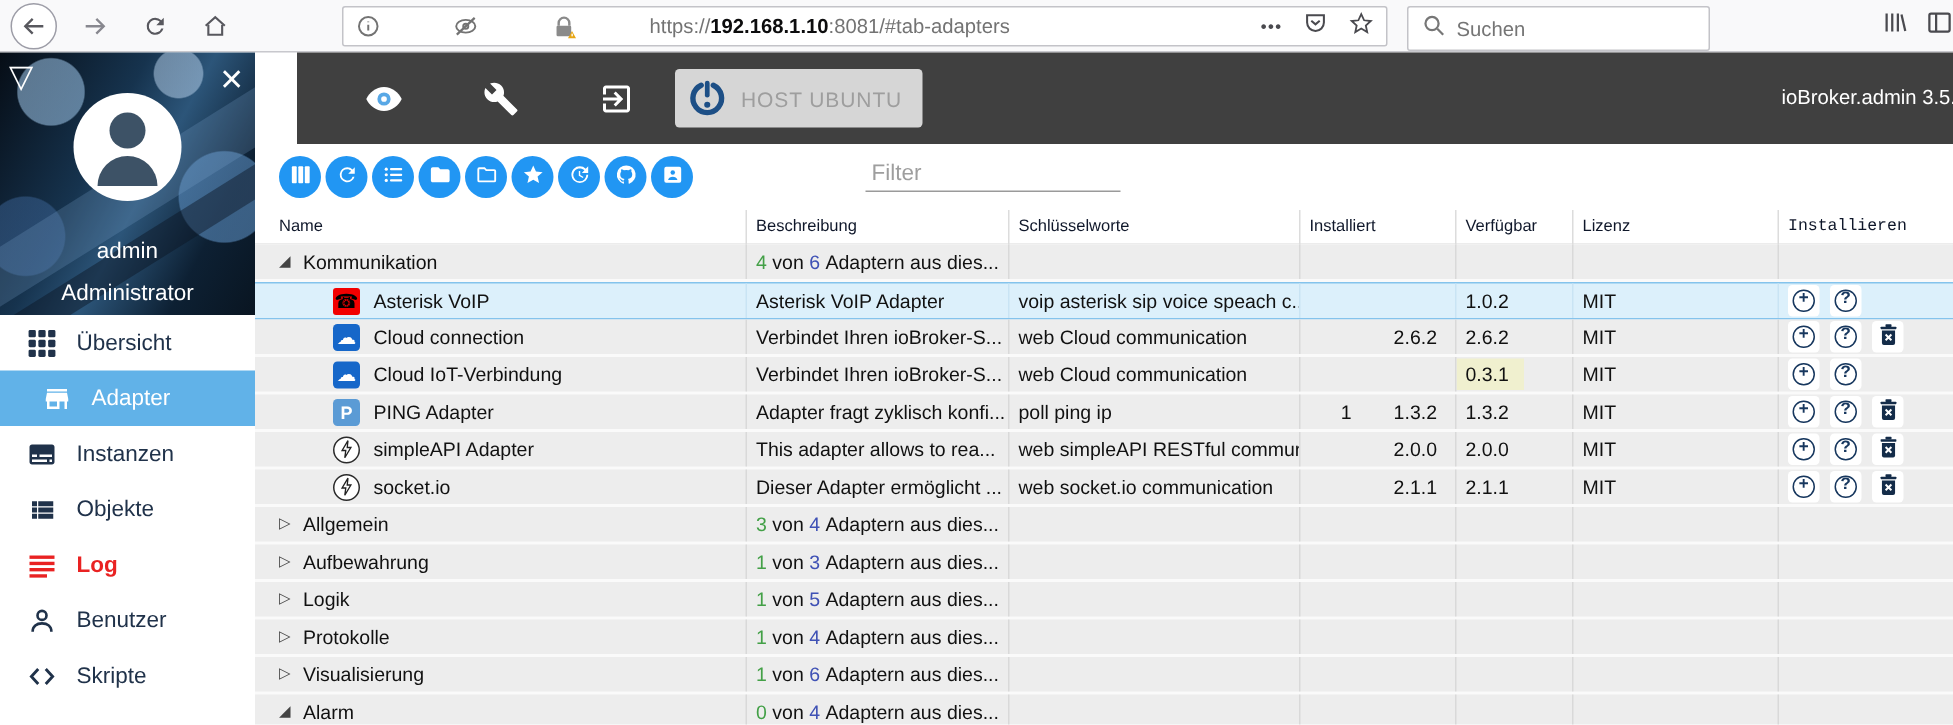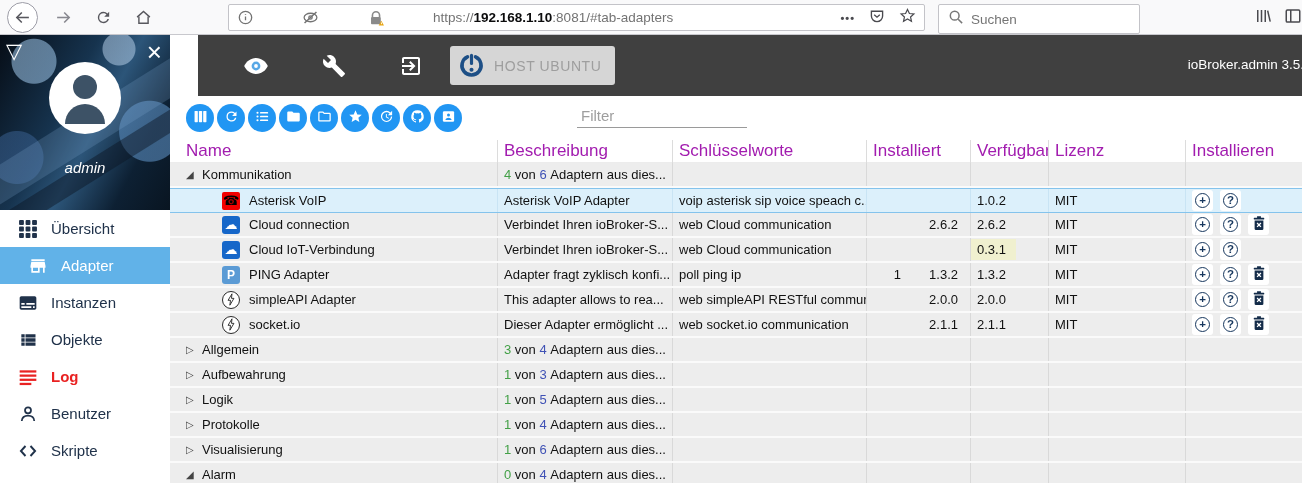--- a/index.html
+++ b/index.html
@@ -36,21 +36,21 @@
       radial-gradient(circle at 10% 70%, rgba(60,100,150,.5) 0 26px, rgba(60,100,150,0) 27px),
       linear-gradient(118deg, #060d16 0%, #16334e 38%, #2c5579 55%, #0d2033 78%, #091521 100%);
   }
   .profile::before { content:""; position:absolute; left:-30px; top:70px; width:260px; height:34px; background:rgba(130,175,215,.22); transform:rotate(-32deg); }
   .profile::after { content:""; position:absolute; left:-40px; top:120px; width:280px; height:20px; background:rgba(10,20,34,.45); transform:rotate(-32deg); }
   .profile-tri { position:absolute; left:6px; top:4px; color:#fff; font-size:21px; z-index:3; font-weight:400; }
   .profile-close { position:absolute; right:8px; top:4px; color:#fff; font-size:26px; line-height:26px; z-index:3; cursor:pointer; font-weight:400; }
   .avatar { position:absolute; left:49px; top:27px; width:72px; height:72px; background:#fff; border-radius:50%; z-index:2; }
   .avatar .head { position:absolute; left:24px; top:13px; width:24px; height:24px; border-radius:50%; background:#3d5266; }
   .avatar .bod { position:absolute; left:16px; top:42px; width:40px; height:20px; border-radius:20px 20px 0 0; background:#3d5266; }
-  .p-user { position:absolute; left:0; top:124px; width:170px; text-align:center; color:#fff; font-size:15px; z-index:2;font-style:italic; }
+  .p-user { position:absolute; left:0; top:124px; width:170px; text-align:center; color:#fff; font-size:15px; z-index:2; }
   .p-role { position:absolute; left:0; top:152px; width:170px; text-align:center; color:#fff; font-size:15px; z-index:2; }
 
   
   .menu { position:absolute; left:0; top:175px; width:170px; }
   .side-item { height:37px; display:flex; align-items:center; padding-left:17px; cursor:pointer; color:#20324a; }
   .side-item.selected { background:#61b2e8; color:#fff;padding-left:27px; }
   .side-item.red { color:#e92222; font-weight:700; }
   .side-ico { width:21px; height:21px; margin-right:13px; display:flex; align-items:center; justify-content:center; }
   .side-ico svg { width:20px; height:20px; }
   .side-label { font-size:15px; }
@@ -69,23 +69,23 @@
   .round-btns { position:absolute; left:16px; top:8px; display:flex; gap:3px; }
   .rbtn { width:28px; height:28px; border-radius:50%; background:#2196f3; border:none; display:flex; align-items:center; justify-content:center; cursor:pointer; }
   .rbtn svg { width:15px; height:15px; }
   .filter-wrap { position:absolute; left:407px; top:8px; width:170px; }
   .filter-wrap input { width:170px; border:none; border-bottom:1px solid #9a9a9a; outline:none; font-size:15px; color:#444; padding:3px 4px; font-family:inherit; background:transparent; }
   .filter-wrap input::placeholder { color:#9e9e9e; }
 
   
   .table { position:absolute; left:0; top:105px; width:1132px; }
   .thead { display:flex; height:23px; align-items:center; border-bottom:1px solid #ececec; }
-  .thead .hc { font-size:17px; color:#a21caf; height:23px; line-height:22px; border-left:1px solid #dcdcdc; padding-left:6px; overflow:hidden; white-space:nowrap; }
+  .thead .hc { font-size:11px; color:#0f172a; height:23px; line-height:22px; border-left:1px solid #dcdcdc; padding-left:6px; overflow:hidden; white-space:nowrap; }
   .thead .hc:first-child { border-left:none; padding-left:16px; }
-  .c0{width:327px;} .c1{width:175px;} .c2{width:194px;} .c3{width:104px;} .c4{width:78px;} .c5{width:137px;} .c6{width:117px;}
+  .c0{width:327px;} .c1{width:175px;} .c2{width:194px;} .c3{width:104px;} .c4{width:78px;} .c5{width:137px;} .c6{width:117px;font-family:Liberation Mono, monospace;}
   .trow { display:flex; height:25px; background:#ededed; border-bottom:2px solid #fafafa; cursor:pointer; }
   .trow .tc { height:100%; border-left:1px solid #d9d9d9; display:flex; align-items:center; font-size:13px; color:#111; overflow:hidden; white-space:nowrap; padding-left:6px; }
   .trow .tc:first-child { border-left:none; padding-left:0; }
   .trow.sel { background:#dcf0fb; border-top:1px solid #84c3ec; border-bottom:1px solid #84c3ec; height:25px; }
   .trow.sel .tc { border-left-color:#c9e4f4; }
   .tgl { width:16px; margin-left:16px; font-size:10px; color:#444; flex:0 0 auto; }
   .gname { font-size:13px; color:#111; }
   .g-green { color:#43a047; }
   .g-blue { color:#3f51b5; }
   .aicon { width:18px; height:18px; margin-left:52px; margin-right:9px; flex:0 0 auto; display:flex; align-items:center; justify-content:center; border-radius:2px; font-size:12px; }
@@ -202,20 +202,21 @@
 
     <aside class="sidebar">
       <div class="profile">
         <span class="profile-tri">▽</span>
         <span class="profile-close">×</span>
         <div class="avatar">
             <div class="head"></div>
             <div class="bod"></div>
           </div>
         <div class="p-user">admin</div>
+        <div class="p-role">Administrator</div>
       </div>
       <nav class="menu" id="menu">
           <div class="side-item">
             <span class="side-ico">
               <svg viewBox="0 0 19 19" fill="currentColor">
                 <rect x="1" y="1" width="4.6" height="4.6" rx=".9"></rect>
                 <rect x="7.2" y="1" width="4.6" height="4.6" rx=".9"></rect>
                 <rect x="13.4" y="1" width="4.6" height="4.6" rx=".9"></rect>
                 <rect x="1" y="7.2" width="4.6" height="4.6" rx=".9"></rect>
                 <rect x="7.2" y="7.2" width="4.6" height="4.6" rx=".9"></rect>

